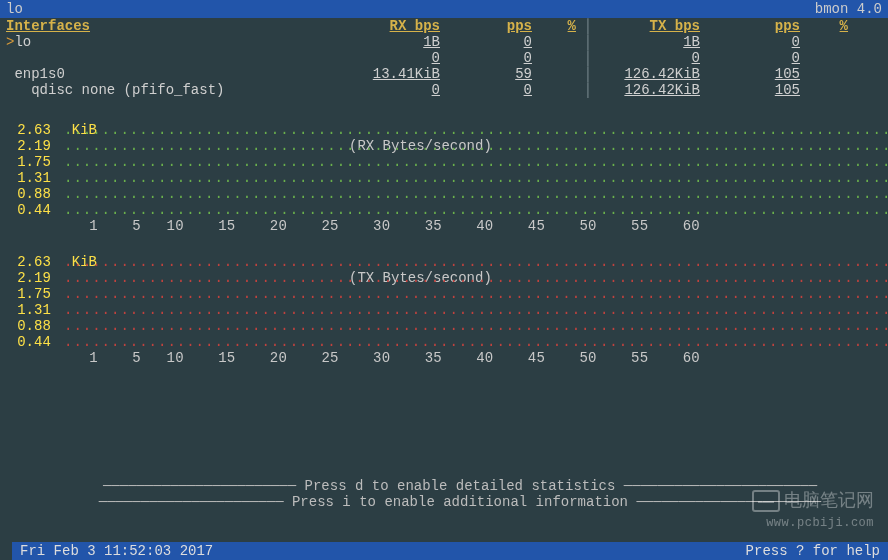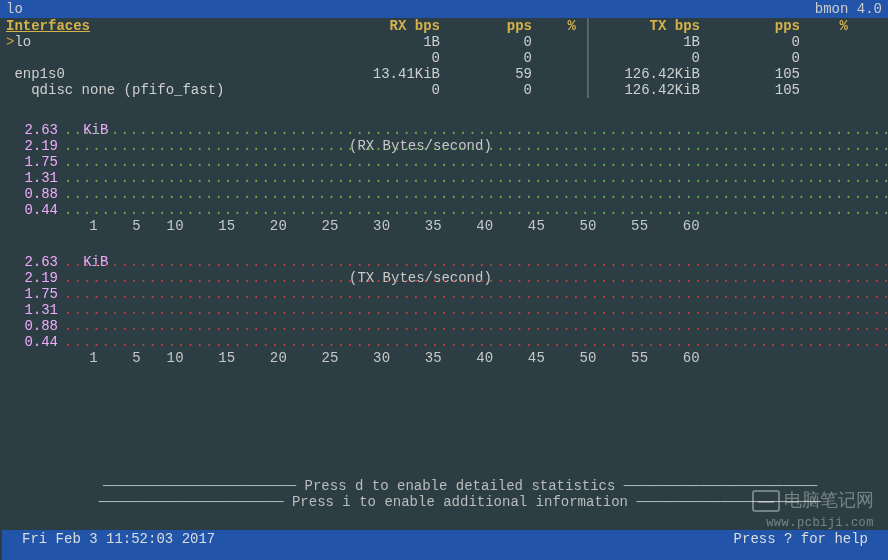--- a/index.html
+++ b/index.html
@@ -23,21 +23,21 @@
     display: flex;
     justify-content: space-between;
   }
   .hdr-row {
     display: grid;
     grid-template-columns: 344px 96px 92px 44px 20px 104px 100px 48px;
     height: 16px;
     line-height: 16px;
   }
   .hdr-row .col { white-space: pre; }
-  .hdr-row .right { text-align: right; }
+  .hdr-row .right { text-align: right; text-decoration: underline; }
   .th {
     color: #d6b24a;
     font-weight: bold;
   }
   .th-underline { text-decoration: underline; }
   .sep {
     color: #7a8a8f;
     text-align: right;
     padding-right: 4px;
   }
@@ -57,23 +57,23 @@
   }
   .chart-block { margin-top: 4px; }
   .chart-title {
     text-align: center;
     color: #c8c8c8;
     font-size: 14px;
   }
   .chart-ylabel {
     display: inline-block;
     width: 54px;
-    text-align: right;
+    text-align: center;
     padding-right: 6px;
-    color: #f0abfc;
+    color: #fde047;
     font-size: 14px;
   }
   .chart-row {
     height: 16px;
     line-height: 16px;
     white-space: pre;
     font-size: 14px;
   }
   .chart-dots {
     display: inline-block;
@@ -95,26 +95,26 @@
     left: 0;
     right: 0;
     text-align: center;
     color: #bcbcbc;
     font-size: 14px;
   }
   .hint-line { white-space: pre; margin-left: 32px; }
   .footer {
     position: absolute;
     bottom: 0;
-    left: 2px;
+    left: 12px;
     right: 0;
     background: #2255aa;
     color: #ddd;
-    padding: 0 20px;
-    height: 30px;
+    padding: 0 8px;
+    height: 18px;
     line-height: 18px;
     display: flex;
     justify-content: space-between;
   }
   .watermark {
     position: absolute;
     right: 14px;
     bottom: 26px;
     color: rgba(255,255,255,0.35);
     font-size: 18px;

